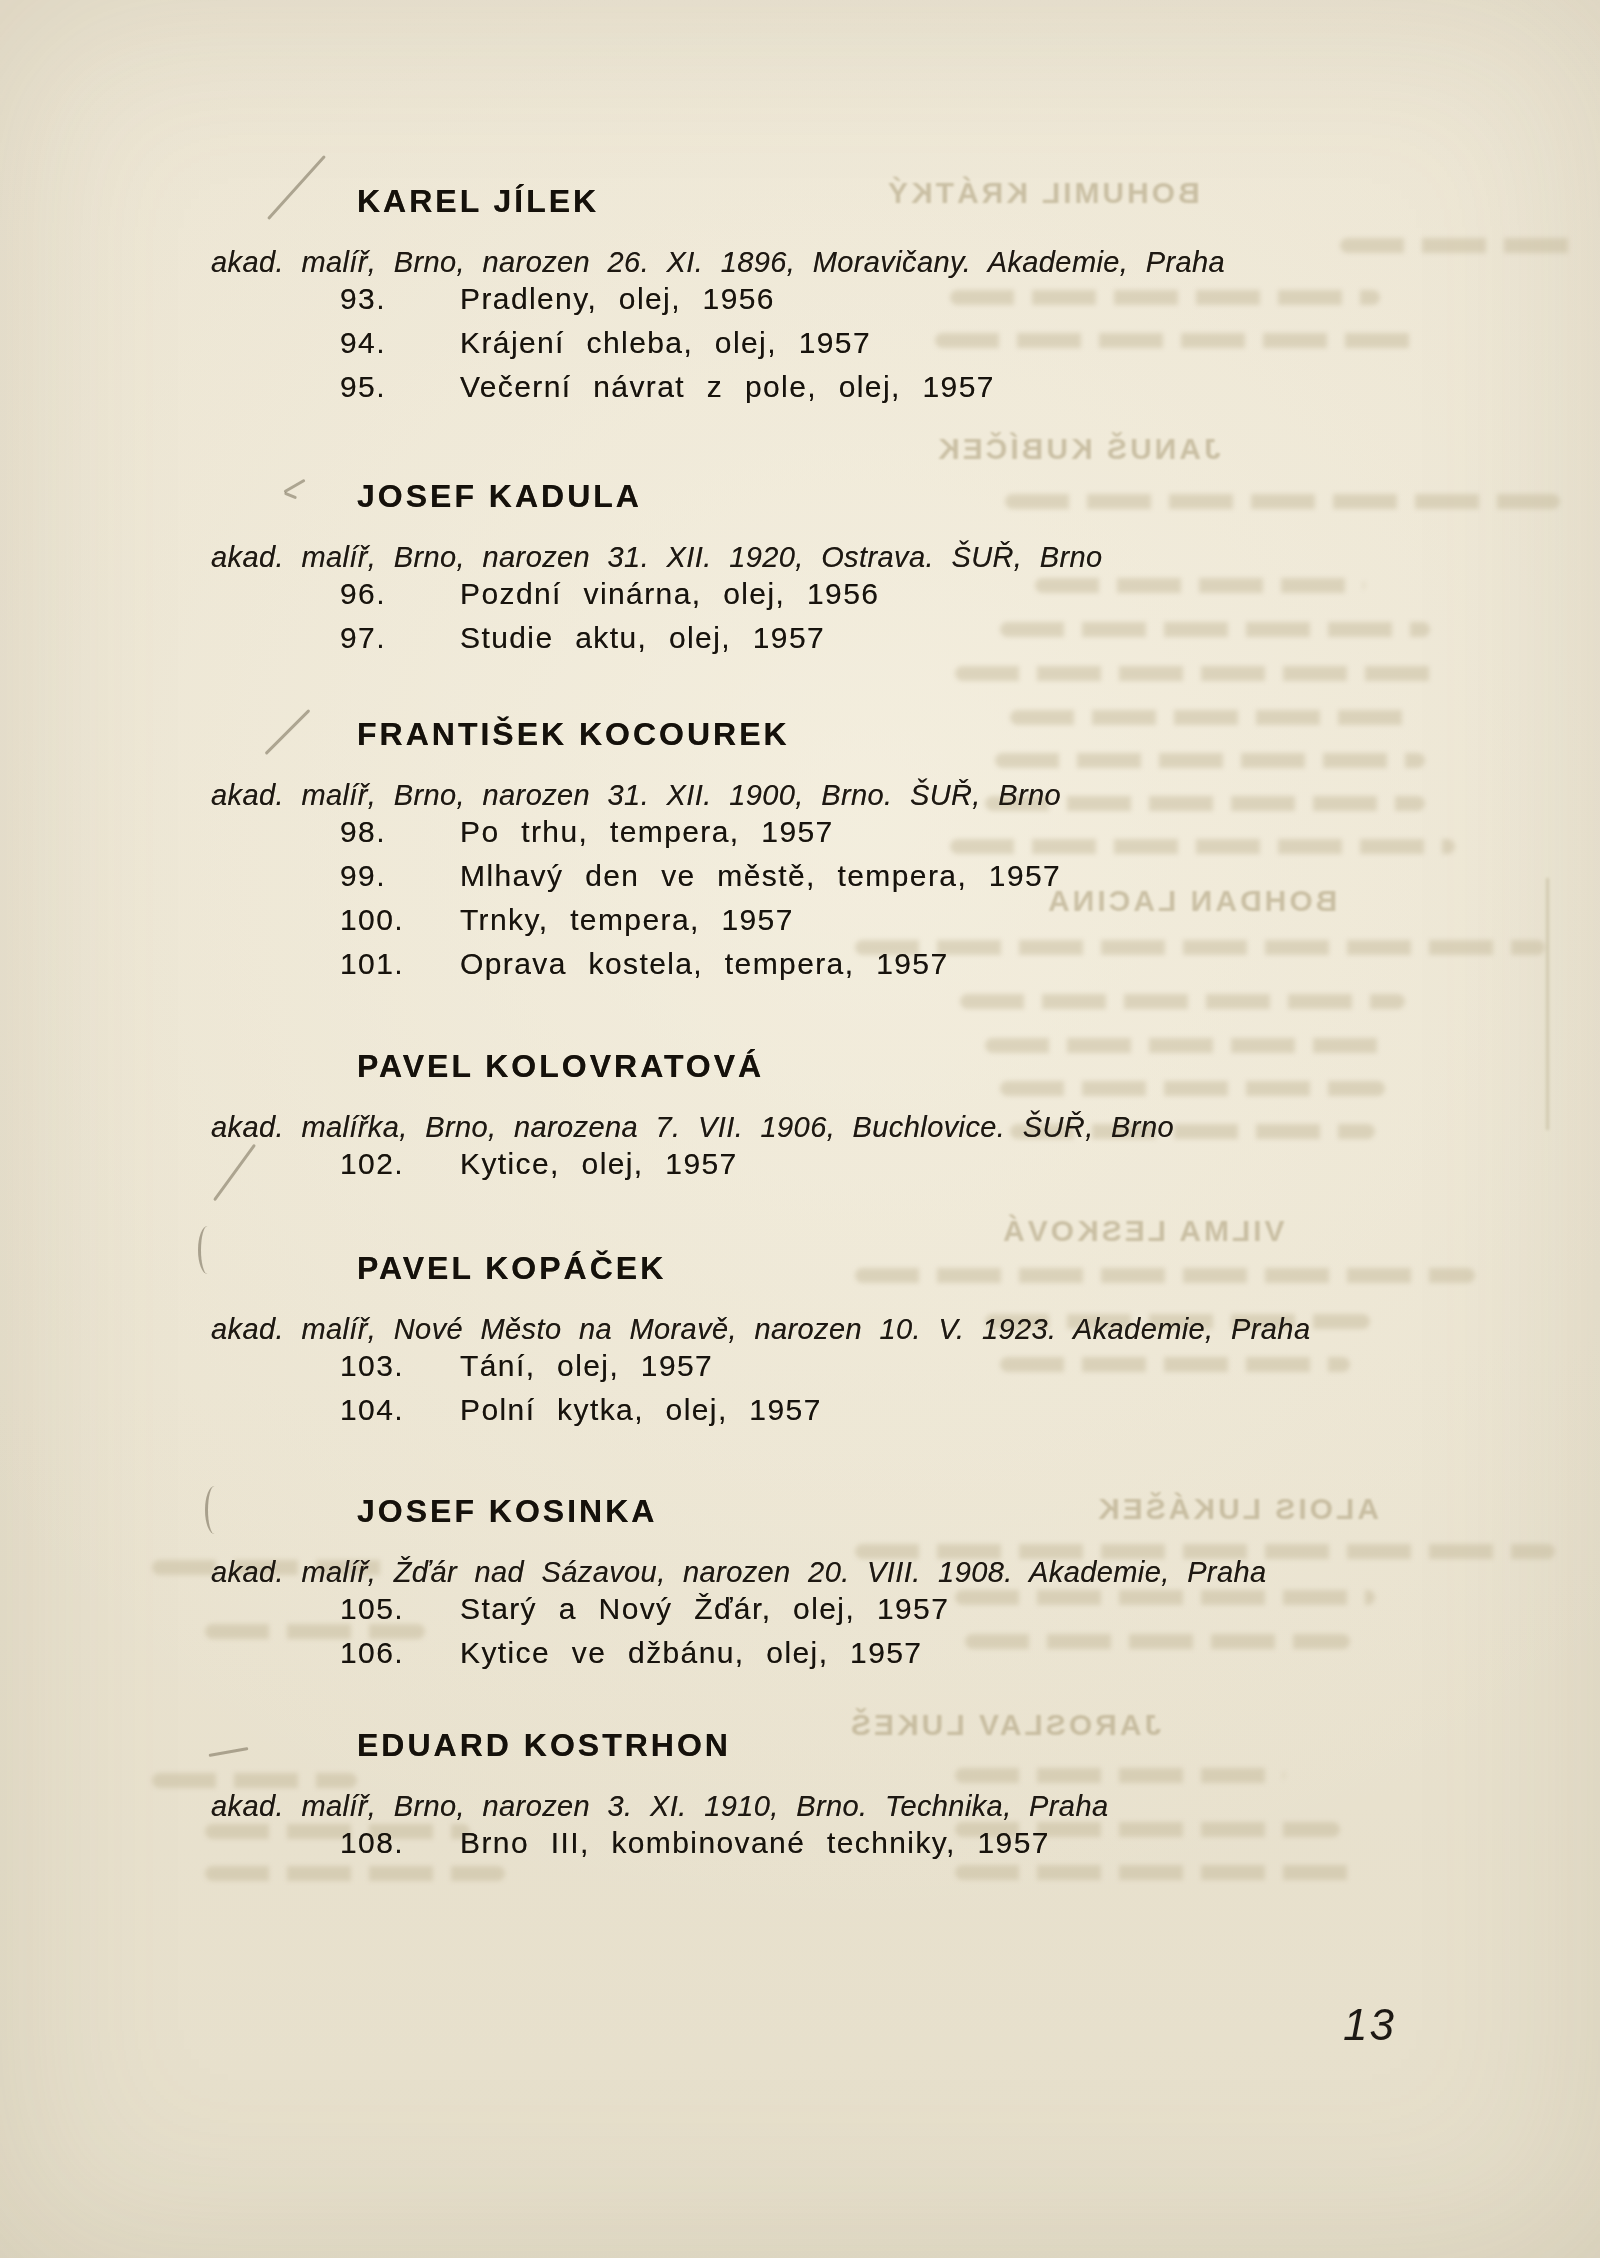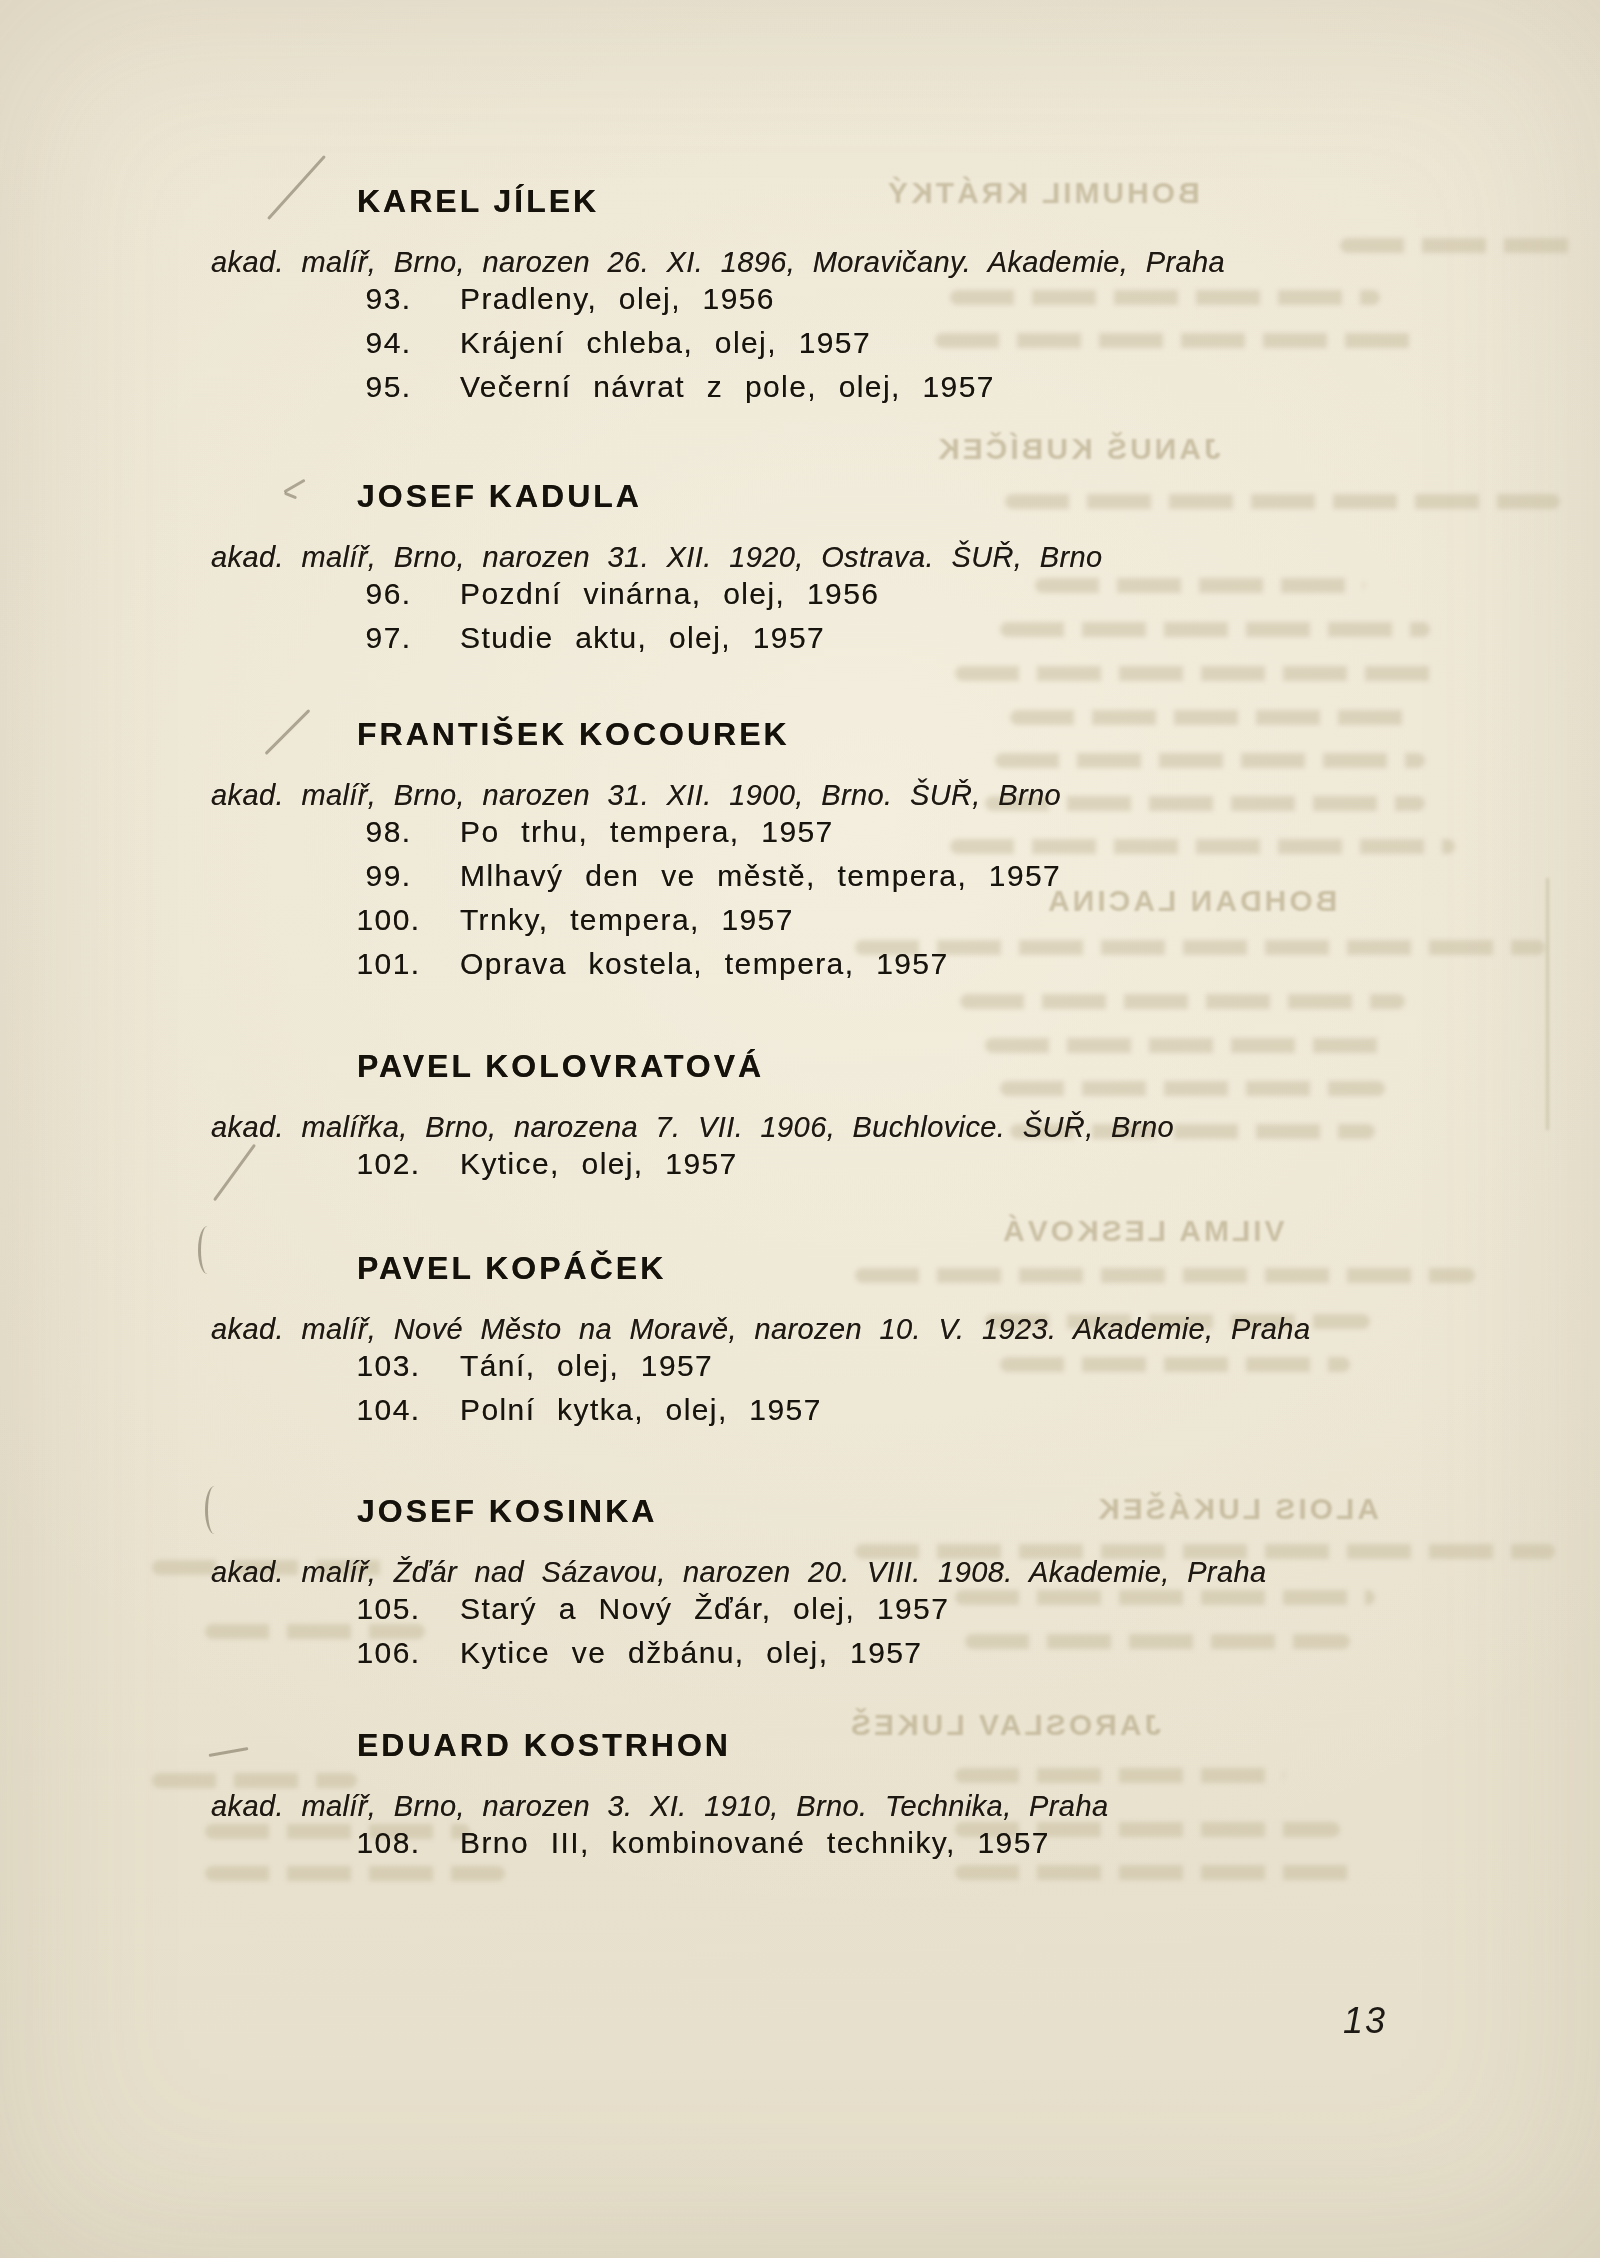--- a/index.html
+++ b/index.html
@@ -53,25 +53,25 @@
     font-style:italic;font-size:29px;letter-spacing:.4px;word-spacing:9px;white-space:nowrap;
     color:#1d1812;text-shadow:0 0 .4px rgba(29,24,18,.6);
   }
   .works{
     position:absolute;left:340px;top:99px;margin:0;padding:0;list-style:none;
   }
   .work{
     height:44px;font-size:30px;letter-spacing:1.4px;word-spacing:12px;white-space:nowrap;
     color:#17130d;text-shadow:0 0 .4px rgba(23,19,13,.6);
   }
-  .work-no{display:inline-block;width:97px;text-align:center;}
+  .work-no{display:inline-block;width:97px;text-align:left;}
   .work-title{margin-left:23px;}
   .page-number{
     position:absolute;left:1343px;top:2000px;
-    font-style:italic;font-size:36px;letter-spacing:2px;color:#1d1914;
+    font-style:italic;font-size:44px;letter-spacing:2px;color:#1d1914;
   }
 </style>
 </head>
 <body>
 
 <div class="page">
   <div class="ghost-layer">
       <div class="ghost-heading" style="left: 885px; top: 176px;">BOHUMIL KRÁTKÝ</div>
       <div class="ghost-heading" style="left: 935px; top: 432px;">JANUŠ KUBÍČEK</div>
       <div class="ghost-heading" style="left: 1045px; top: 884px;">BOHDAN LACINA</div>

